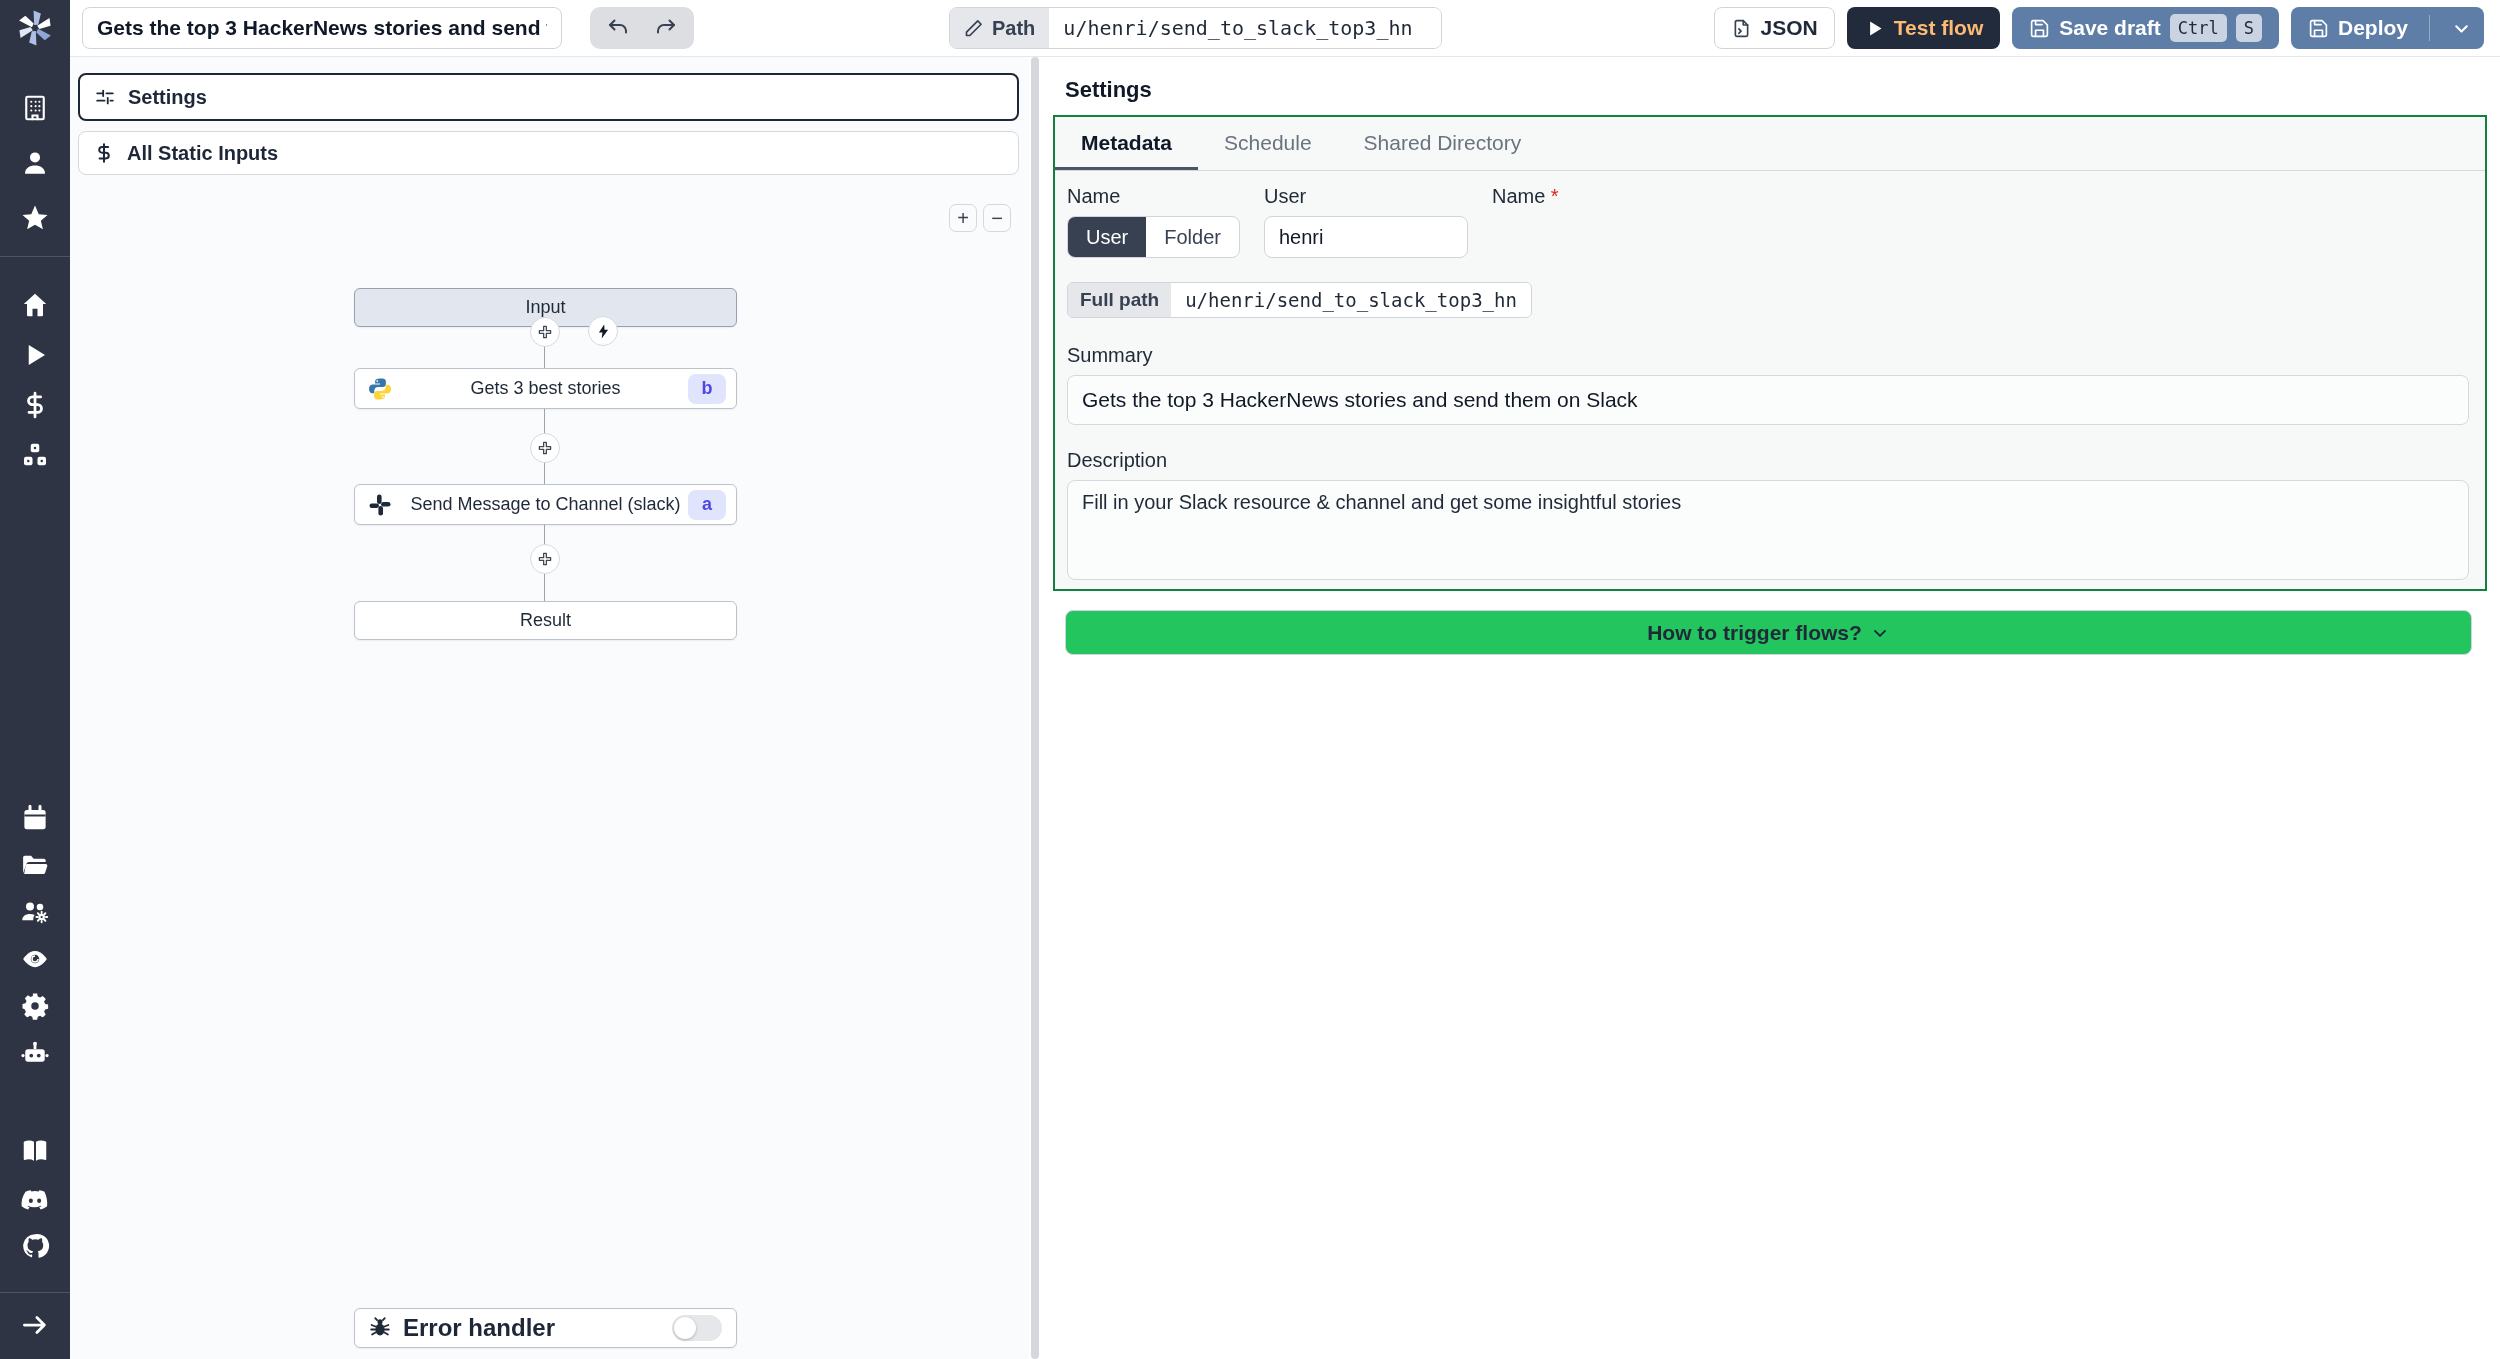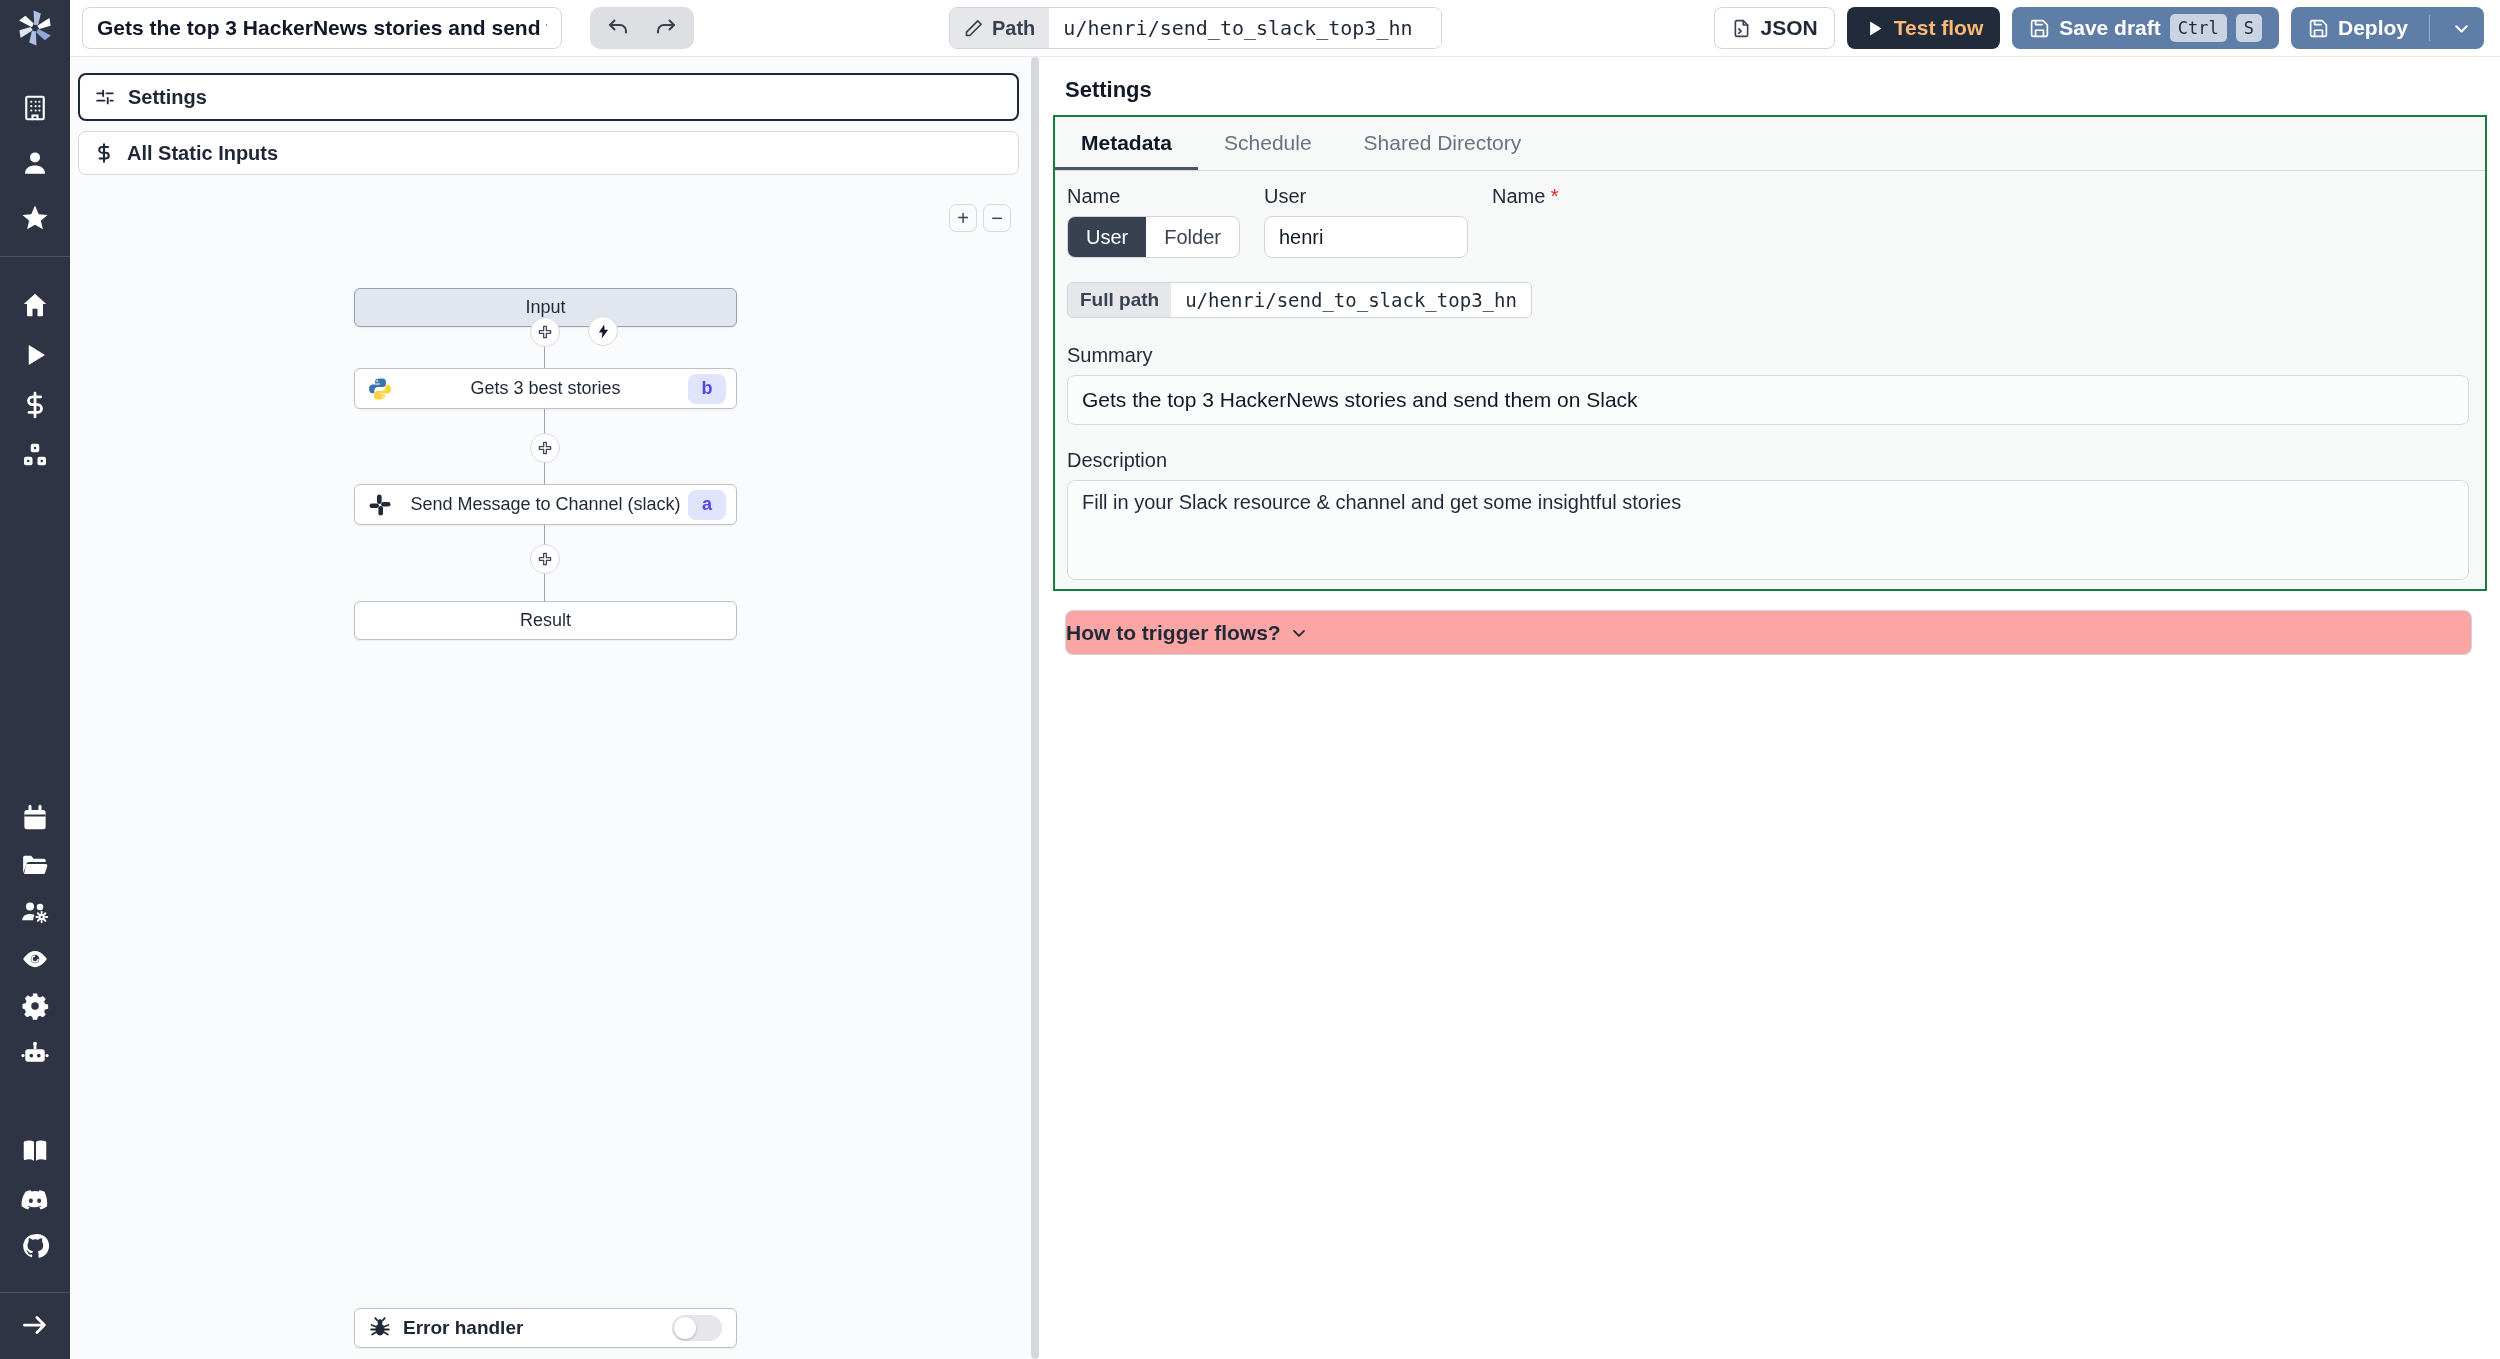--- a/index.html
+++ b/index.html
@@ -79,21 +79,21 @@
     display:flex; align-items:center; justify-content:center; }
   .node-input { top:195px; height:39px; background:#e2e6ee; border-color:#98a1b0;margin-top:36px; }
   .node-b { top:311px; } .node-a { top:427px; }
   .node-result { top:544px; height:39px; }
   .plus-circle, .bolt-circle { position:absolute; width:30px; height:30px; border-radius:50%;
     background:#fff; border:1px solid #d6dae0; display:flex; align-items:center;
     justify-content:center; cursor:pointer; z-index:2; }
   .plus-circle svg { width:18px; height:18px; }
   .bolt-circle svg { width:17px; height:17px; }
   .node-error { top:1251px; height:40px; }
-  .err-title { margin-left:48px; font-size:19px; font-weight:700; color:#1e2738; }
+  .err-title { margin-left:48px; font-size:24px; font-weight:700; color:#1e2738; }
   .toggle { position:absolute; right:14px; width:50px; height:26px; border-radius:13px;
     background:#e5e7eb; cursor:pointer; }
   .toggle .knob { position:absolute; left:2px; top:2px; width:22px; height:22px;
     border-radius:50%; background:#fff; box-shadow:0 1px 3px rgba(0,0,0,.25); }
 
   
   .rp-heading { position:absolute; top:20px; left:24px; font-size:22px; font-weight:700; color:#111827; }
   .meta-box { position:absolute; top:58px; left:12px; right:13px; height:476px;
     border:2px solid #15803d; background:#f6f9f7; }
   .tabs { display:flex; height:54px; border-bottom:1px solid #d5d9dd; }
@@ -116,22 +116,22 @@
   .chip-label { background:#e5e7eb; padding:0 12px; line-height:34px; font-size:19px;
     font-weight:600; color:#374151; }
   .chip-value { background:#fff; padding:0 14px; line-height:34px;
     font-family:"DejaVu Sans Mono", monospace; font-size:19px; color:#1f2937; }
   .field-block { margin-top:26px; }
   .in-summary { width:100%; height:50px; background:#fbfdfc; border-color:#d5d9dd; font-size:21px; }
   .ta-desc { width:100%; height:100px; background:#fbfdfc; border:1px solid #d5d9dd;
     border-radius:8px; padding:10px 14px; font-family:inherit; font-size:20px; color:#1f2937;
     resize:none; }
   .trigger-btn { position:absolute; top:553px; left:24px; right:28px; height:45px;
-    background:#fca5a5; border:1px solid #d1d5db; border-radius:8px; display:flex;
-    align-items:center; justify-content:flex-start; gap:8px; font-size:21px; font-weight:600;
+    background:#22c55e; border:1px solid #d1d5db; border-radius:8px; display:flex;
+    align-items:center; justify-content:center; gap:8px; font-size:21px; font-weight:600;
     color:#1f2937; cursor:pointer; }
   .trigger-btn svg { width:20px; height:20px; }
 </style>
 </head>
 <body>
 
 <div class="app">
 
   <aside class="sidebar">
     <div class="sb-logo">

